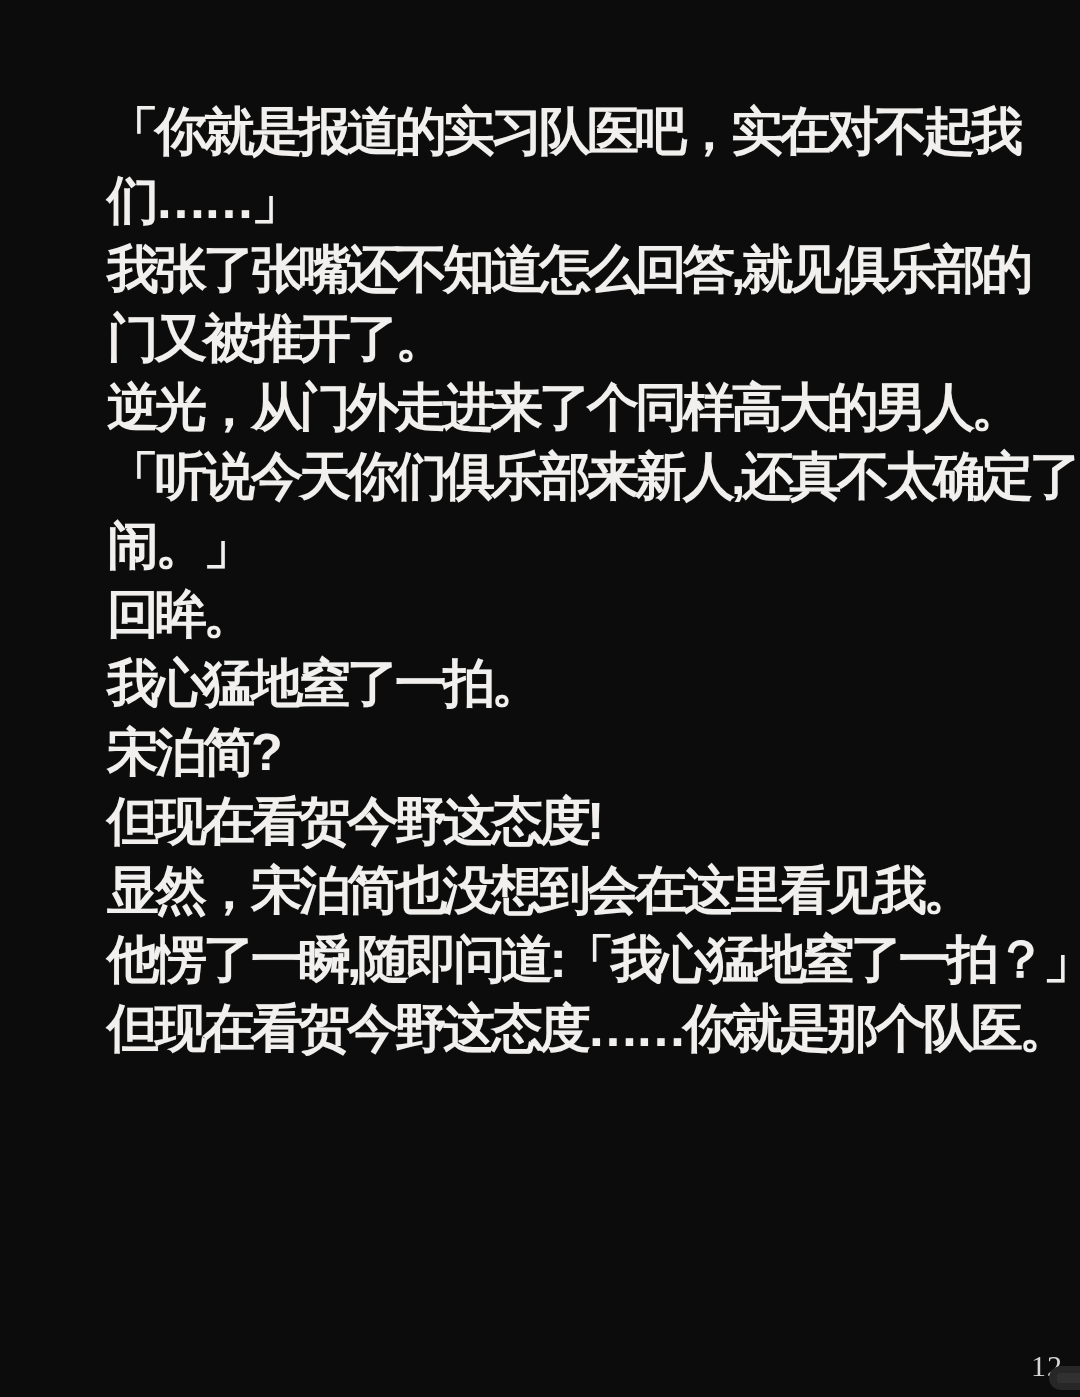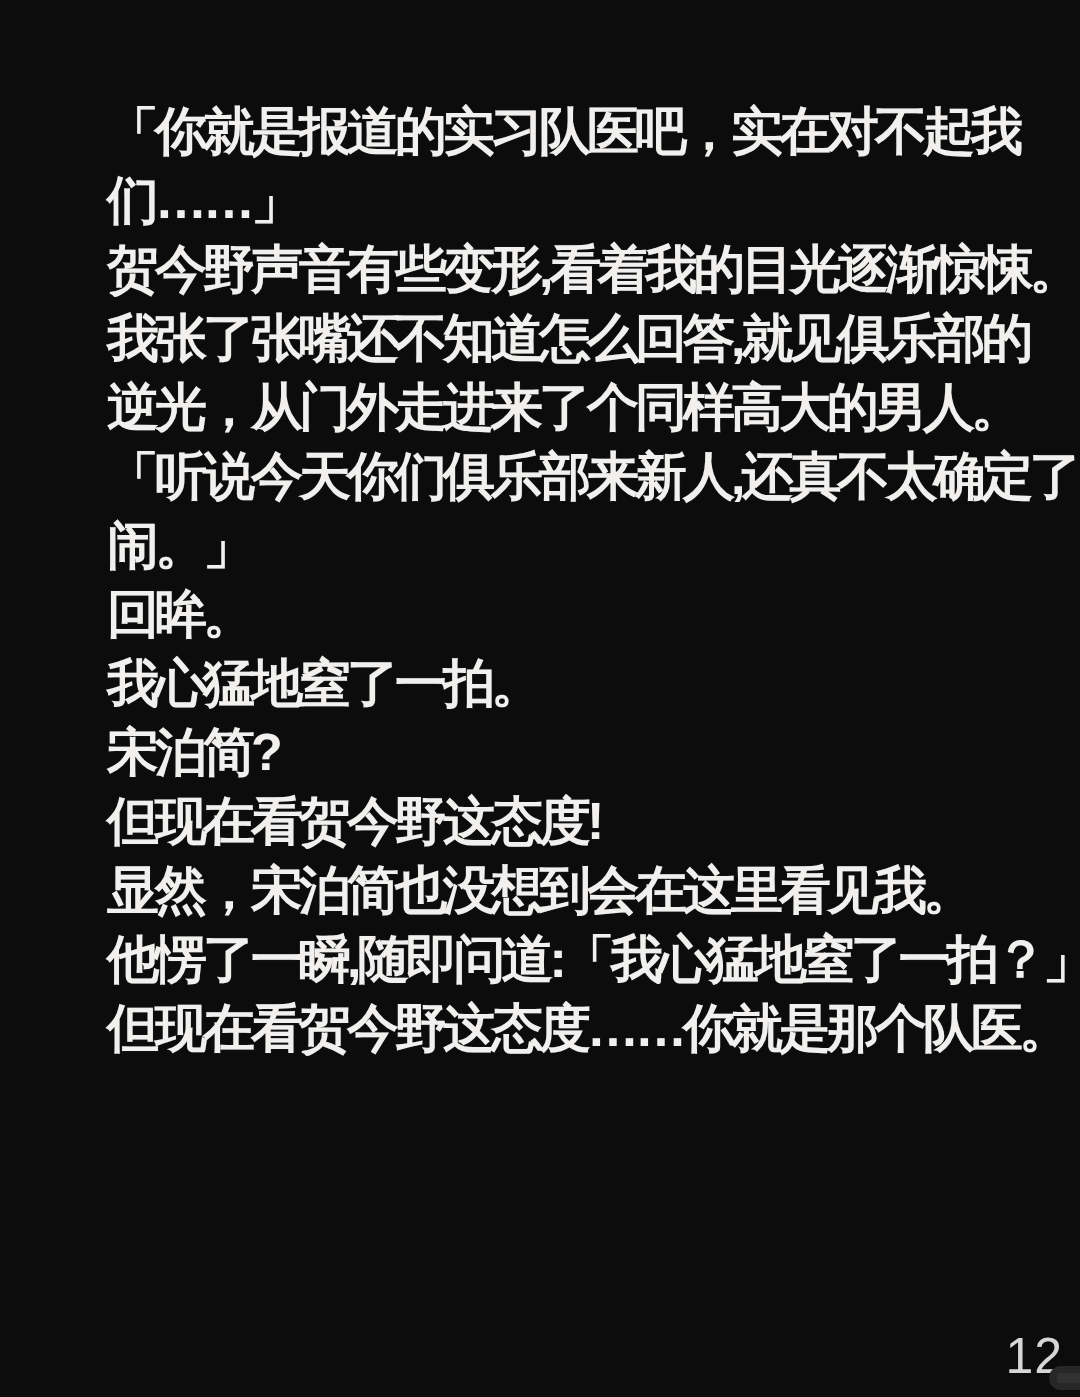--- a/index.html
+++ b/index.html
@@ -33,22 +33,22 @@
     letter-spacing: -4px;
     font-weight: 700;
     color: var(--text);
     white-space: nowrap;
     text-shadow: 0 0 1px rgba(255,255,255,0.25);
   }
   .page-number {
     position: absolute;
     right: 32px;
     bottom: 16px;
-    font-family: Liberation Sans, sans-serif;
-    font-size: 50px;
+    font-family: Liberation Serif, serif;
+    font-size: 30px;
     line-height: 1;
     color: var(--page_number);
     letter-spacing: 1px;
   }
   .watermark {
     position: absolute;
     right: -12px;
     bottom: 7px;
     width: 58px;
     height: 24px;
@@ -68,22 +68,22 @@
     border-radius: 3px;
   }
 </style>
 </head>
 <body>
 
 <div class="page">
   <div class="text-block">
     <div class="line">「你就是报道的实习队医吧，实在对不起我</div>
     <div class="line">们……」</div>
-    <div class="line">贺今野声音有些变形,看着我的目光逐渐惊悚。</div>
     <div class="line">我张了张嘴还不知道怎么回答,就见俱乐部的</div>
+    <div class="line">门又被推开了。</div>
     <div class="line">逆光，从门外走进来了个同样高大的男人。</div>
     <div class="line">「听说今天你们俱乐部来新人,还真不太确定了</div>
     <div class="line">闹。」</div>
     <div class="line">回眸。</div>
     <div class="line">我心猛地窒了一拍。</div>
     <div class="line">宋泊简?</div>
     <div class="line">但现在看贺今野这态度!</div>
     <div class="line">显然，宋泊简也没想到会在这里看见我。</div>
     <div class="line">他愣了一瞬,随即问道:「我心猛地窒了一拍？」</div>
     <div class="line">但现在看贺今野这态度……你就是那个队医。</div>

